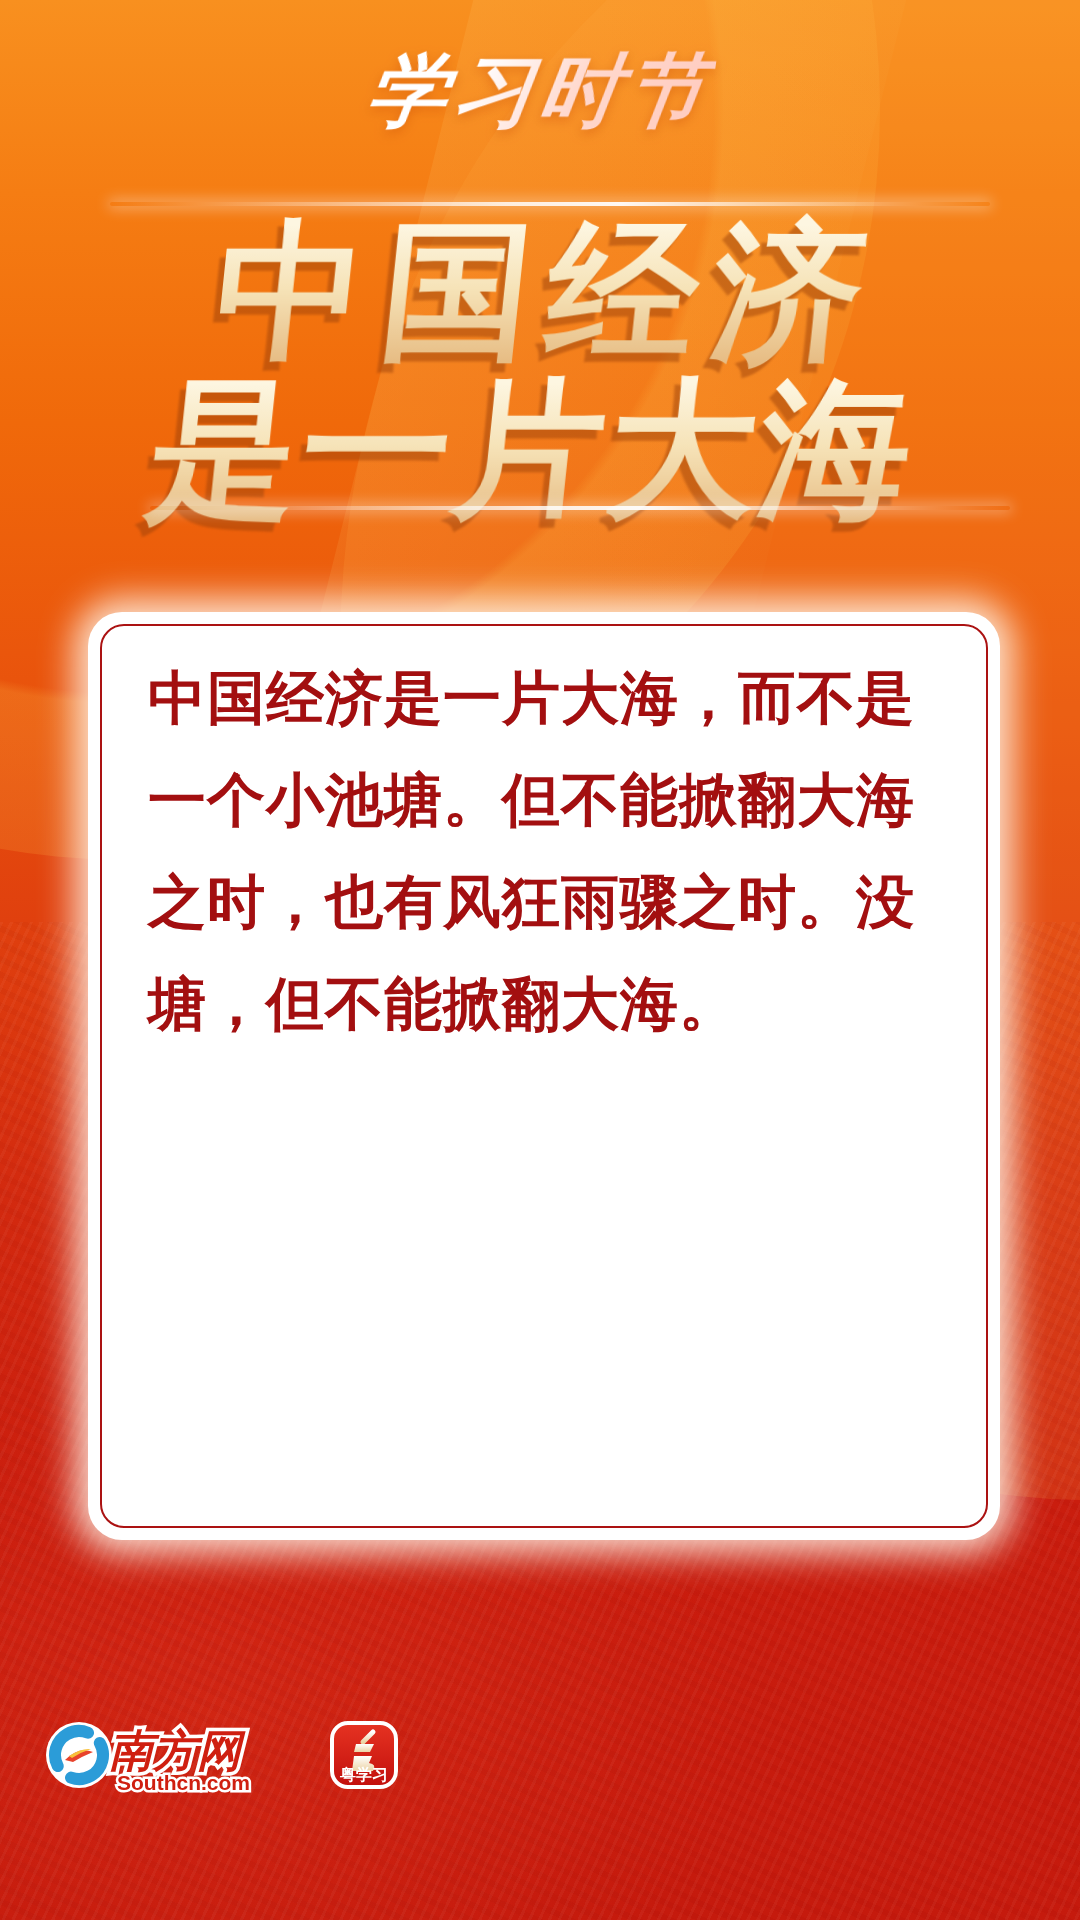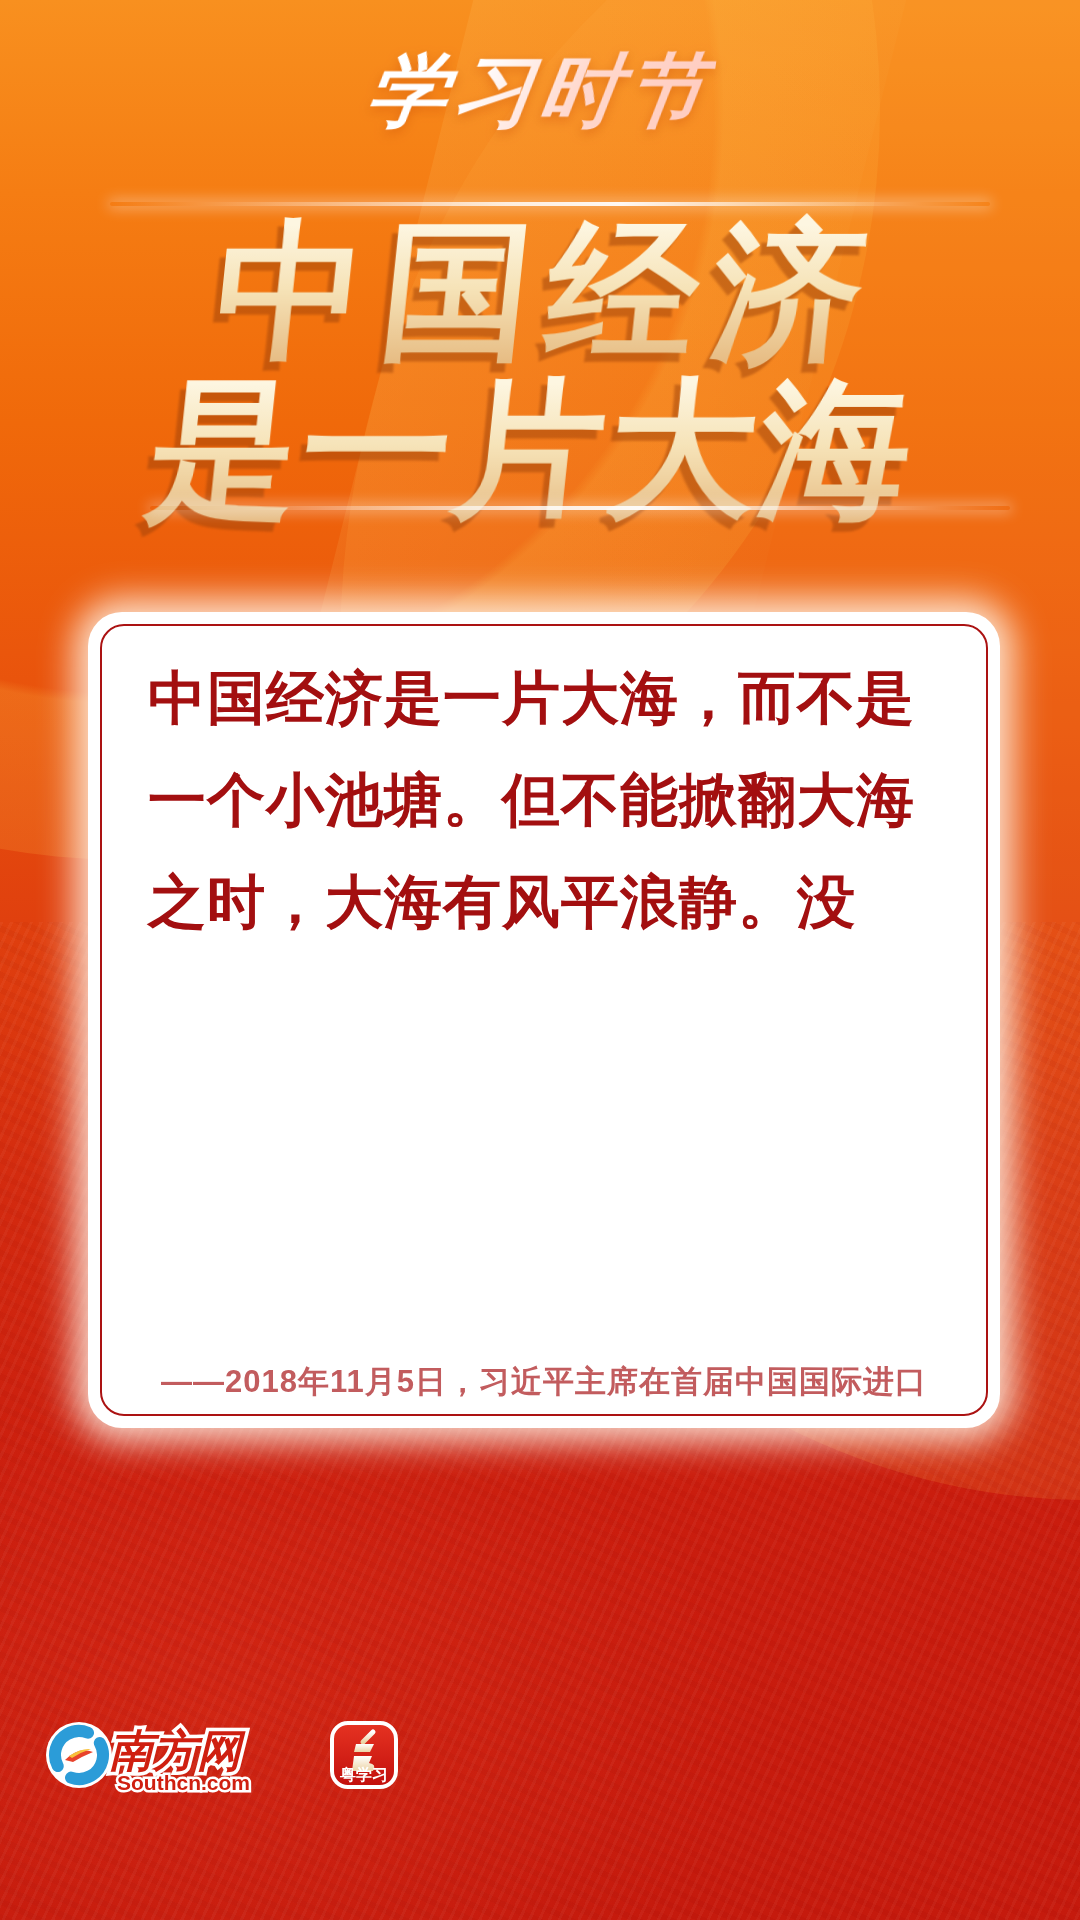--- a/index.html
+++ b/index.html
@@ -64,21 +64,21 @@
     font-weight:900;font-size:150px;line-height:158px;
     background:linear-gradient(180deg,#fdf6e1 8%, #f6e3b8 48%, #e5b87e 100%);
     -webkit-background-clip:text;background-clip:text;color:transparent;
     filter:drop-shadow(-6px 9px 1px rgba(152,62,8,.48));
     white-space:nowrap;
   }
   .title-line-1{letter-spacing:16px;}
   .title-line-2{letter-spacing:3px;}
   
   .quote-card{
-    position:absolute;left:88px;top:612px;width:912px;height:816px;
+    position:absolute;left:88px;top:612px;width:912px;height:928px;
     background:#ffffff;border-radius:34px;
     box-shadow:0 0 34px 14px rgba(255,244,232,.85);
   }
   .quote-card-border{
     position:absolute;inset:12px;border:2px solid #ab1212;border-radius:24px;
     pointer-events:none;
   }
   .quote-text{
     position:absolute;left:60px;right:44px;top:36px;
     font-family:"Liberation Serif", serif;
@@ -123,24 +123,24 @@
     <div class="title-line title-line-2">是一片大海</div>
   </div>
 
   <div class="flare flare-bottom"></div>
 
   <section class="quote-card">
     <div class="quote-card-border"></div>
     <div class="quote-text">
       <div class="quote-line">中国经济是一片大海，而不是</div>
       <div class="quote-line">一个小池塘。但不能掀翻大海</div>
-      <div class="quote-line">之时，大海有风平浪静。没</div>
+      <div class="quote-line">之时，也有风狂雨骤之时。没</div>
+      <div class="quote-line">塘，但不能掀翻大海。</div>
     </div>
     <div class="attribution">
-      <div class="attribution-line">——2018年11月5日，习近平主席在首届中国国际进口</div>
     </div>
   </section>
 
   <footer class="footer">
 
     <svg class="southcn-logo" width="262" height="78" viewBox="0 0 262 78" xmlns="http://www.w3.org/2000/svg">
       <g>
         <circle cx="36" cy="39" r="33" fill="#ffffff"></circle>
         <circle cx="36" cy="39" r="24" fill="none" stroke="#2b9cd8" stroke-width="12" stroke-dasharray="58 18" stroke-linecap="round" transform="rotate(-30 36 39)"></circle>
         <path d="M22 44 Q36 30 50 36 Q40 40 30 46 Z" fill="#e8432c"></path>

